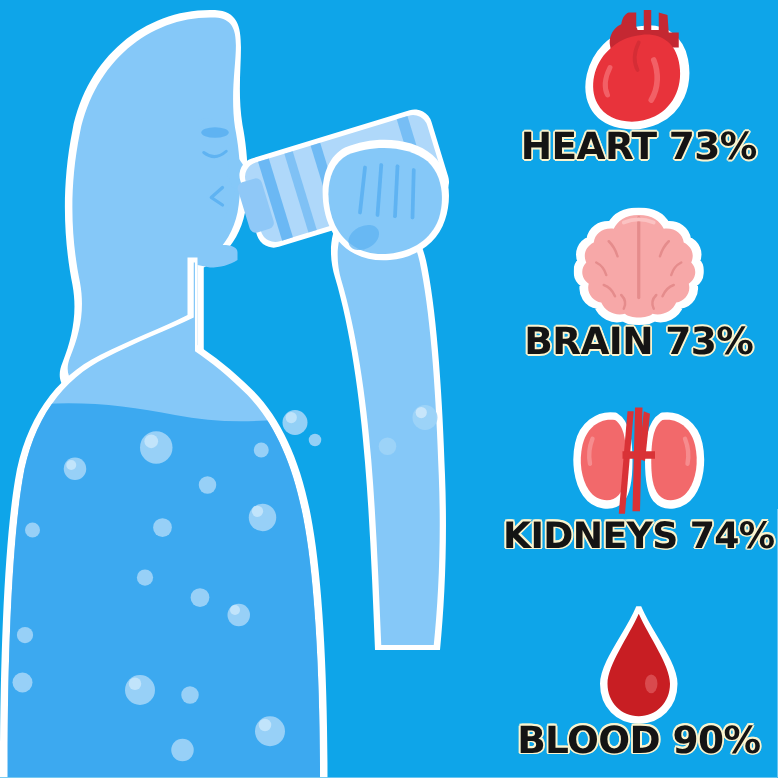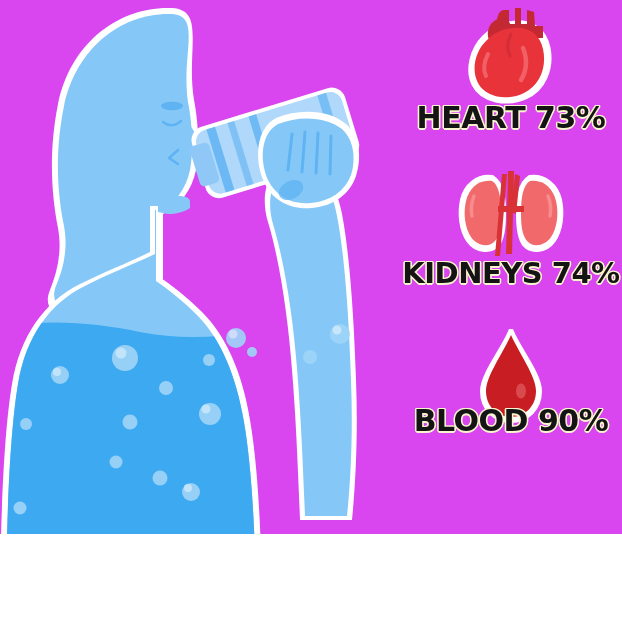--- a/index.html
+++ b/index.html
@@ -9,22 +9,22 @@
   }
   body {
     width: 622px;
     height: 622px;
     overflow: hidden;
     font-family: "DejaVu Sans", "Liberation Sans", sans-serif;
   }
   #poster {
     position: relative;
     width: 622px;
-    height: 534px;
-    background: #d946ef;
+    height: 622px;
+    background: #0ea5e9;
     overflow: hidden;
   }
   #figure-layer {
     position: absolute;
     left: 0;
     top: 0;
     width: 420px;
     height: 622px;
   }
   #organ-column {
@@ -69,21 +69,21 @@
        1px -1px 0 #FAF4CF, -1px 1px 0 #FAF4CF;
   }
   
   .row-heart .organ-icon { margin-top: 4px; }
   .row-heart .organ-label { top: 100px; }
   .row-brain .organ-icon { margin-top: 10px; }
   .row-brain .organ-label { top: 100px; }
   .row-kidneys .organ-icon { margin-top: 12px; }
   .row-kidneys .organ-label { top: 100px; font-size: 29px; }
   .row-blood .organ-icon { margin-top: 18px; }
-  .row-blood .organ-label { top: 92px; }
+  .row-blood .organ-label { top: 108px; }
 </style>
 </head>
 <body>
 
 <div id="poster">
 
   <div id="figure-layer">
     <svg width="420" height="622" viewBox="0 0 420 622" xmlns="http://www.w3.org/2000/svg">
       <defs>
         <clipPath id="bodyClip">
@@ -313,20 +313,57 @@
 
         <path d="M33,50 C29,58 28,66 31,72" stroke="#F26066" stroke-width="4" fill="none" stroke-linecap="round"></path>
 
         <path d="M68,44 C72,54 72,66 66,76" stroke="#F26066" stroke-width="4.5" fill="none" stroke-linecap="round"></path>
 
         <path d="M56,30 C52,38 52,46 55,52" stroke="#C42832" stroke-width="3" fill="none" stroke-linecap="round" opacity="0.55"></path>
       </svg>
       <div class="organ-label">HEART 73%</div>
     </div>
 
+    <div class="organ-row row-brain">
+      <svg class="organ-icon" width="104" height="94" viewBox="0 0 104 94" xmlns="http://www.w3.org/2000/svg">
+
+        <path d="M52,3
+                 C40,3 33,8 30,14 C21,13 14,18 13,26
+                 C6,29 3,36 6,43 C1,48 2,57 8,61
+                 C6,69 11,77 19,78 C22,86 31,91 40,88
+                 C44,92 60,92 64,88 C73,91 82,86 85,78
+                 C93,77 98,69 96,61 C102,57 103,48 98,43
+                 C101,36 98,29 91,26 C90,18 83,13 74,14
+                 C71,8 64,3 52,3 Z" fill="#FFFFFF" stroke="#FFFFFF" stroke-width="6"></path>
+
+        <path d="M52,6
+                 C41,6 35,11 32,17 C23,16 17,21 16,28
+                 C10,31 7,37 10,44 C5,49 6,57 12,61
+                 C10,68 15,75 22,76 C25,83 33,87 41,85
+                 C45,89 59,89 63,85 C71,87 79,83 82,76
+                 C89,75 94,68 92,61 C98,57 99,49 94,44
+                 C97,37 94,31 88,28 C87,21 81,16 72,17
+                 C69,11 63,6 52,6 Z" fill="#F7A8A8"></path>
+
+        <path d="M52,8 L52,72" stroke="#E58C8C" stroke-width="2.6" stroke-linecap="round"></path>
+
+        <path d="M28,27 q5,5 7,12" stroke="#E58C8C" stroke-width="2" fill="none" stroke-linecap="round"></path>
+        <path d="M18,44 q6,3 8,10" stroke="#E58C8C" stroke-width="2" fill="none" stroke-linecap="round"></path>
+        <path d="M24,62 q6,2 9,9" stroke="#E58C8C" stroke-width="2" fill="none" stroke-linecap="round"></path>
+        <path d="M38,70 q5,5 2,11" stroke="#E58C8C" stroke-width="2" fill="none" stroke-linecap="round"></path>
+
+        <path d="M76,27 q-5,5 -7,12" stroke="#E58C8C" stroke-width="2" fill="none" stroke-linecap="round"></path>
+        <path d="M86,44 q-6,3 -8,10" stroke="#E58C8C" stroke-width="2" fill="none" stroke-linecap="round"></path>
+        <path d="M80,62 q-6,2 -9,9" stroke="#E58C8C" stroke-width="2" fill="none" stroke-linecap="round"></path>
+        <path d="M66,70 q-5,5 -2,11" stroke="#E58C8C" stroke-width="2" fill="none" stroke-linecap="round"></path>
+
+        <path d="M40,12 q12,-5 24,0" stroke="#FBC2C2" stroke-width="3" fill="none" stroke-linecap="round"></path>
+      </svg>
+      <div class="organ-label">BRAIN 73%</div>
+    </div>
 
     <div class="organ-row row-kidneys">
       <svg class="organ-icon" width="110" height="92" viewBox="0 0 110 92" xmlns="http://www.w3.org/2000/svg">
 
         <path d="M36,10 C22,8 10,18 7,32 C4,46 6,62 13,72 C20,82 34,84 41,76
                  C46,70 47,58 47,46 C47,32 46,16 36,10 Z" fill="#FFFFFF" stroke="#FFFFFF" stroke-width="6"></path>
 
         <path d="M74,10 C88,8 100,18 103,32 C106,46 104,62 97,72 C90,82 76,84 69,76
                  C64,70 63,58 63,46 C63,32 64,16 74,10 Z" fill="#FFFFFF" stroke="#FFFFFF" stroke-width="6"></path>
 

